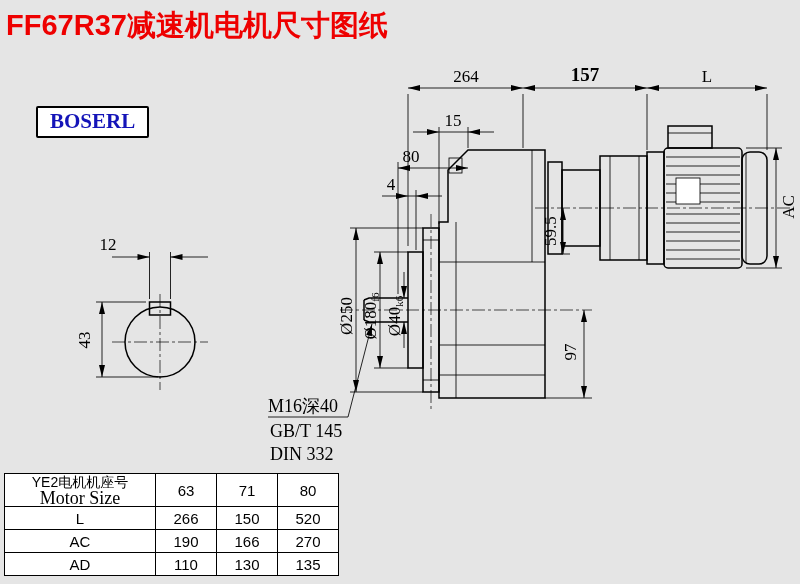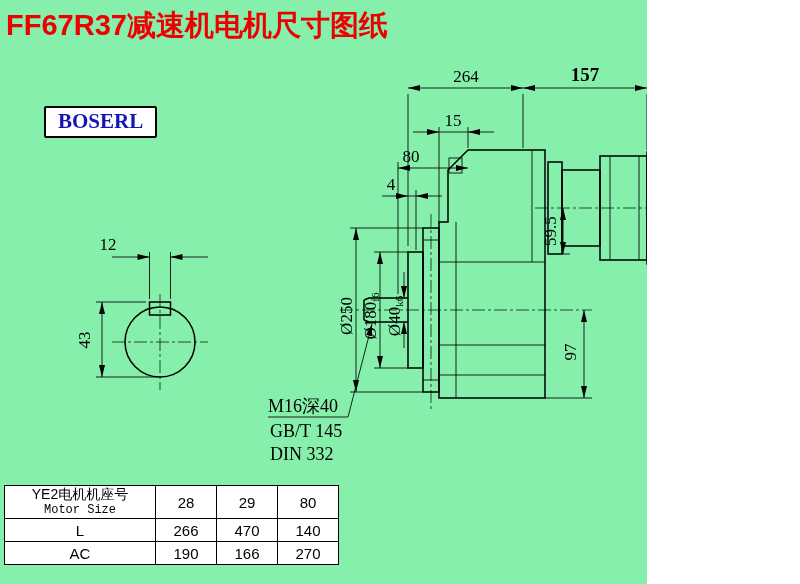--- a/index.html
+++ b/index.html
@@ -1,38 +1,38 @@
 <!DOCTYPE html>
 <html><head>
 <meta charset="utf-8">
 <style>
   html,body{margin:0;padding:0;background:#fff}
-  .page{position:relative;width:647px;height:584px;background:#86efac;
+  .page{position:relative;width:800px;height:584px;background:#e5e5e5;
         font-family:"Liberation Sans",sans-serif;overflow:hidden;color:#000}
   .title{position:absolute;left:6px;top:6px;font-size:29px;font-weight:bold;
          color:#ee0000;white-space:nowrap}
-  .brand{position:absolute;left:44px;top:106px;border:2px solid #000;border-radius:2px;
+  .brand{position:absolute;left:36px;top:106px;border:2px solid #000;border-radius:2px;
          padding:1px 12px 2px 12px;font-family:"Liberation Serif",serif;font-weight:bold;
          font-size:21px;color:#1414b8;background:#fff}
   .drawing-svg{position:absolute;left:0;top:0}
   
   .thk{stroke:#000;stroke-width:1.5;fill:none;stroke-linejoin:miter}
   .thn{stroke:#000;stroke-width:0.85;fill:none}
   .ctr{stroke:#000;stroke-width:0.7;fill:none;stroke-dasharray:13 3 3 3}
   .dtx{font-family:"Liberation Serif",serif;font-size:17px;fill:#000}
   .dtx-b{font-size:19px;font-weight:bold}
   .ntx{font-family:"Liberation Serif",serif;font-size:18px;fill:#000}
   .sub{font-size:11px}
   
-  .sizes-table{position:absolute;left:4px;top:485px;border-collapse:collapse;
+  .sizes-table{position:absolute;left:4px;top:473px;border-collapse:collapse;
                font-size:15px;background:#fff}
   .sizes-table td{border:1px solid #000;text-align:center;padding:0 4px;height:22px;min-width:52px}
   .sizes-table td.c0{width:142px}
   .hdr-zh{font-size:14px;line-height:17px}
-  .hdr-en{font-family:Liberation Mono, monospace;font-size:12px;line-height:15px}
+  .hdr-en{font-family:Liberation Serif, serif;font-size:18px;line-height:15px}
 </style>
 </head>
 <body>
 
 <div class="page">
 
   <div class="title">FF67R37减速机电机尺寸图纸</div>
   <div class="brand">BOSERL</div>
 
   <svg class="drawing-svg" width="800" height="584" viewBox="0 0 800 584">
@@ -193,32 +193,38 @@
     </g>
   </svg>
 
   <table class="sizes-table">
     <tbody>
         <tr>
       <td class="c0">
         <div class="hdr-zh">YE2电机机座号</div>
         <div class="hdr-en">Motor Size</div>
       </td>
-      <td>28</td>
-      <td>29</td>
+      <td>63</td>
+      <td>71</td>
       <td>80</td>
     </tr>
     <tr>
       <td class="c0">L</td>
       <td>266</td>
-      <td>470</td>
-      <td>140</td>
+      <td>150</td>
+      <td>520</td>
     </tr>
     <tr>
       <td class="c0">AC</td>
       <td>190</td>
       <td>166</td>
       <td>270</td>
     </tr>
+    <tr>
+      <td class="c0">AD</td>
+      <td>110</td>
+      <td>130</td>
+      <td>135</td>
+    </tr>
   </tbody>
     </table>
 
 </div>
 
 </body></html>

